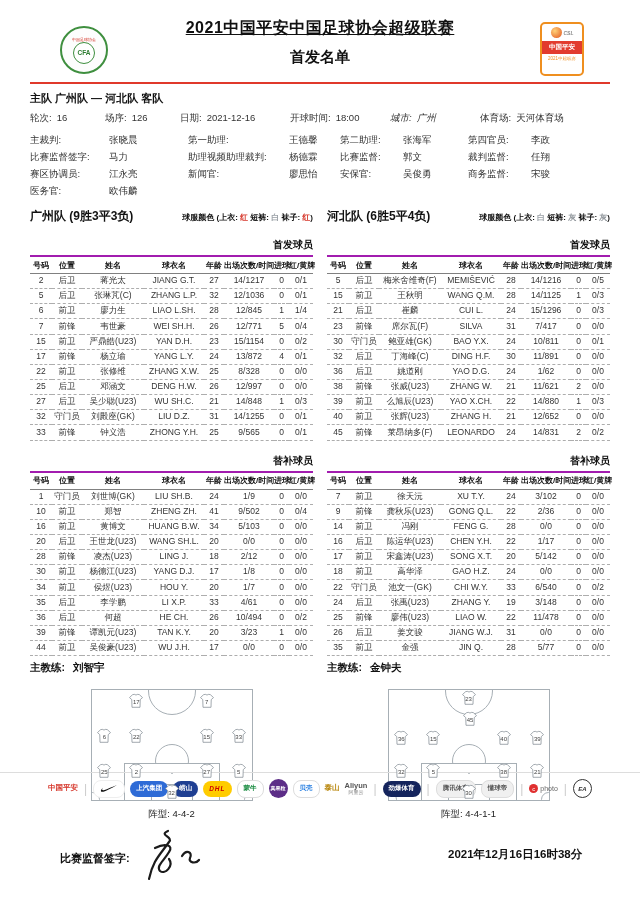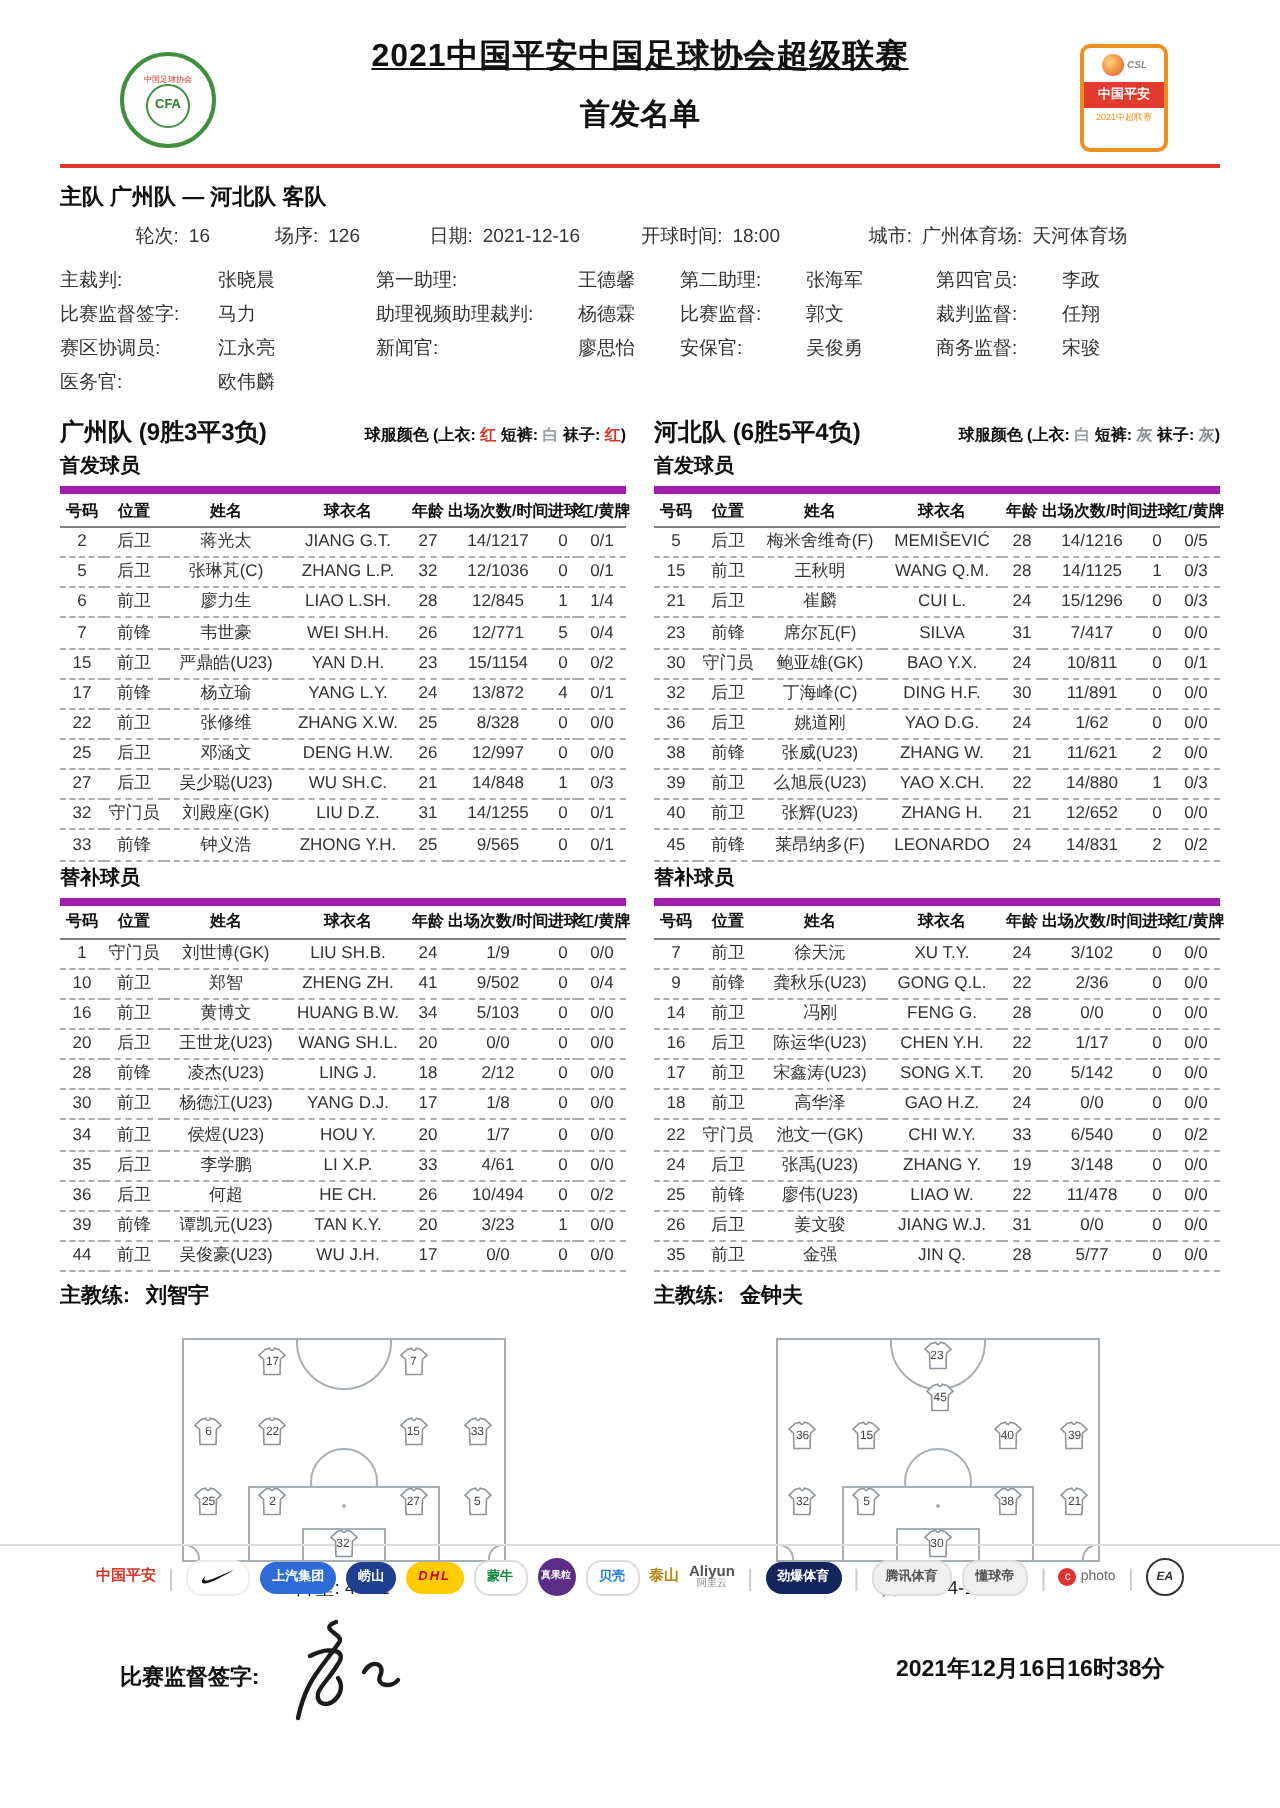--- a/index.html
+++ b/index.html
@@ -17,47 +17,47 @@
   .csl-logo{position:absolute;right:26px;top:22px;width:40px;height:50px;border:2px solid #ef8f1f;border-radius:5px;background:#fff;display:flex;flex-direction:column;align-items:center;overflow:hidden;}
   .csl-top{height:17px;display:flex;align-items:center;gap:2px;}
   .csl-ball{width:11px;height:11px;border-radius:50%;background:radial-gradient(circle at 35% 35%,#ffd27a,#e2541d);}
   .csl-mark{font-size:5px;color:#8a8a8a;font-style:italic;font-weight:bold;}
   .csl-band{width:100%;background:#e23b2e;color:#fff;font-size:6.5px;font-weight:bold;text-align:center;padding:2px 0;}
   .csl-bottom{font-size:4.5px;color:#ef8f1f;margin-top:2px;white-space:nowrap;}
 
   
   .match-block{margin:7px 30px 0;}
   .teams-line{font-size:11px;font-weight:bold;color:#111;}
-  .info-row{display:flex;font-size:9.5px;margin-top:6px;color:#333;text-align:right;}
+  .info-row{display:flex;font-size:9.5px;margin-top:6px;color:#333;}
   .info-row .pair{white-space:nowrap;}
   .info-row .pair:nth-child(1){width:75px;}
   .info-row .pair:nth-child(2){width:75px;}
   .info-row .pair:nth-child(3){width:110px;}
   .info-row .pair:nth-child(4){width:100px;}
-  .info-row .pair:nth-child(5){width:90px;}
+  .info-row .pair:nth-child(5){width:90px;font-style:italic;}
   .p-label{color:#333;margin-right:5px;}
   .p-value{color:#333;}
 
   
   .officials{margin:9px 30px 0;display:grid;grid-template-columns:158px 152px 128px 122px;row-gap:4px;font-size:9.5px;color:#333;}
   .officials .p-label{display:inline-block;}
   .officials .c0 .p-label{width:74px;}
   .officials .c1 .p-label{width:96px;}
   .officials .c2 .p-label{width:58px;}
   .officials .c3 .p-label{width:58px;}
 
   
   .teams{display:flex;margin:10px 30px 0;gap:14px;}
   .team{width:283px;}
   .team-head{display:flex;justify-content:space-between;align-items:baseline;}
   .team-name{font-size:12px;font-weight:bold;color:#111;white-space:nowrap;}
   .kit{font-size:8px;font-weight:bold;color:#111;white-space:nowrap;}
-  .sec-title{font-size:10px;font-weight:bold;color:#111;margin:1px 0 3px;}
+  .sec-title{font-size:10px;font-weight:bold;color:#111;margin:13px 0 3px;text-align:right;}
   table{width:100%;border-collapse:collapse;table-layout:fixed;}
-  th{font-size:8px;font-weight:bold;color:#111;border-top:4px solid #a21caf;border-bottom:1px solid #808080;padding:2.5px 0;white-space:nowrap;overflow:visible;}
+  th{font-size:8px;font-weight:bold;color:#111;border-top:2px solid #a21caf;border-bottom:1px solid #808080;padding:2.5px 0;white-space:nowrap;overflow:visible;}
   td{font-size:8.5px;color:#333;border-bottom:1px dashed #adadad;padding:2.2px 0;text-align:center;white-space:nowrap;overflow:hidden;line-height:1.15;}
   .coach-line{margin-top:5px;font-size:10.5px;font-weight:bold;color:#111;}
   .coach-line .coach-name{margin-left:8px;}
 
   
   .pitches{display:flex;margin:14px 30px 0;gap:14px;}
   .pitch-wrap{width:283px;}
   .pitch{width:160px;height:110px;border:1px solid #a7afb5;position:relative;margin:0 auto;overflow:hidden;background:#fff;}
   .center-circle{position:absolute;top:-23px;left:50%;width:46px;height:46px;border:1px solid #a7afb5;border-radius:50%;transform:translateX(-50%);}
   .pen-arc{position:absolute;bottom:22px;left:50%;width:32px;height:32px;border:1px solid #a7afb5;border-radius:50%;transform:translateX(-50%);}

